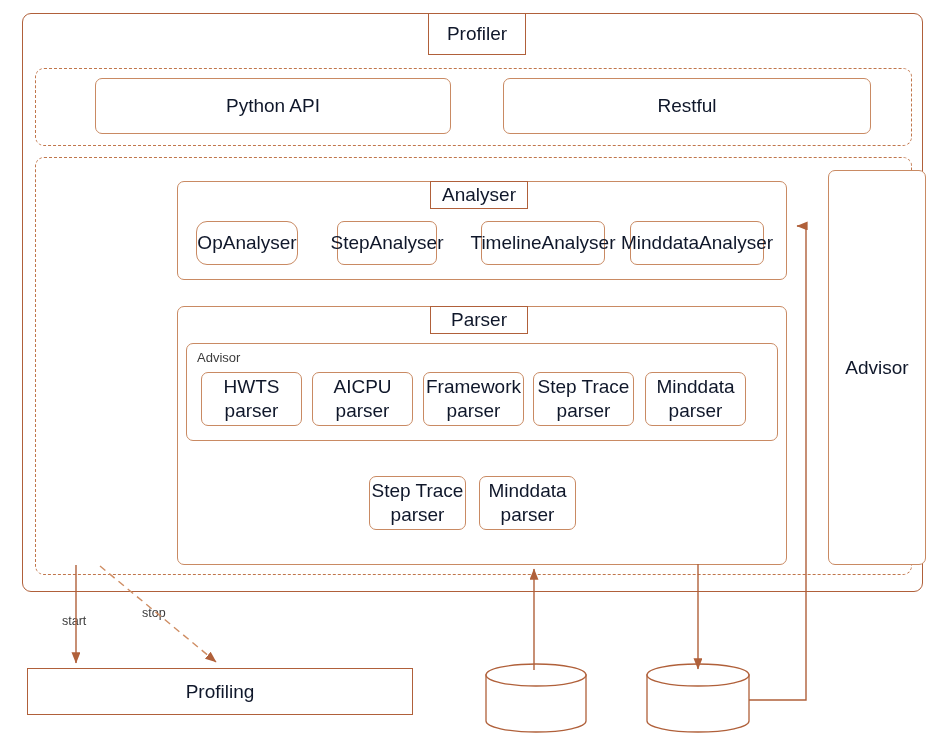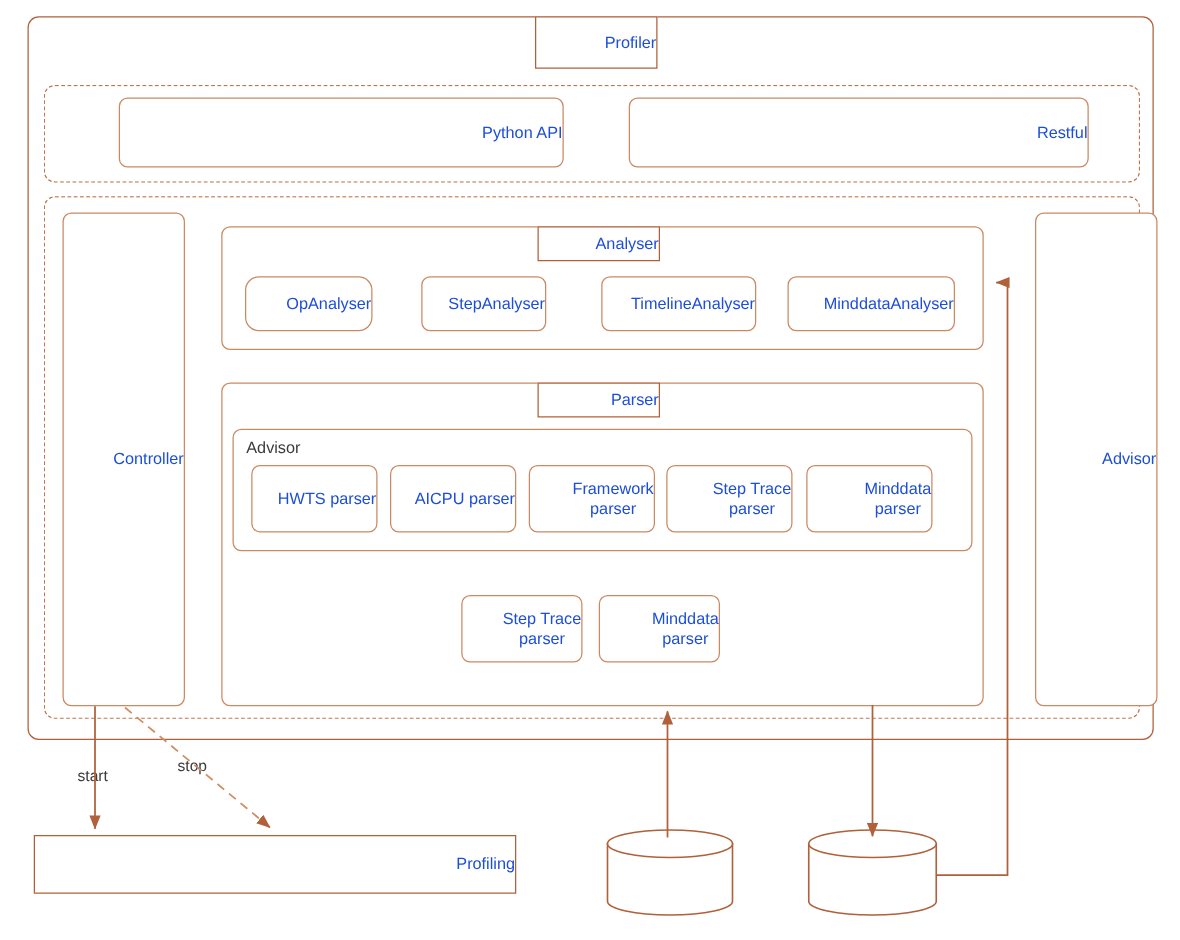--- a/index.html
+++ b/index.html
@@ -22,25 +22,25 @@
     width: 944px;
     height: 752px;
   }
 
   .box {
     position: absolute;
     box-sizing: border-box;
     background: #ffffff;
     display: flex;
     align-items: center;
-    justify-content: flex-end;
+    justify-content: center;
     text-align: center;
-    font-size: 13px;
+    font-size: 19px;
     line-height: 1.25;
-    color: #1d4ed8;
+    color: #0f172a;
   }
 
   
   .shell {
     border: 1.4px solid #b0603a;
     border-radius: 9px;
     background: transparent;
   }
 
   
@@ -125,23 +125,20 @@
   <div class="box node" style="left:95px; top:78px; width:356px; height:56px;">
     <span>Python API</span>
   </div>
 
   <div class="box node" style="left:503px; top:78px; width:368px; height:56px;">
     <span>Restful</span>
   </div>
 
   <div class="box dashed" style="left:35px; top:157px; width:877px; height:418px;"></div>
 
-  <div class="box node" style="left:50px; top:170px; width:98px; height:395px;">
-    <span>Controller</span>
-  </div>
 
   <div class="box node" style="left:810px; top:170px; width:98px; height:395px;margin-left:18px;">
     <span>Advisor</span>
   </div>
 
   <div class="section" style="position:absolute; left:177px; top:181px; width:608px; height:97px;"></div>
 
   <div class="box sqnode" style="left:430px; top:181px; width:98px; height:28px; z-index:6;">
     <span>Analyser</span>
   </div>

